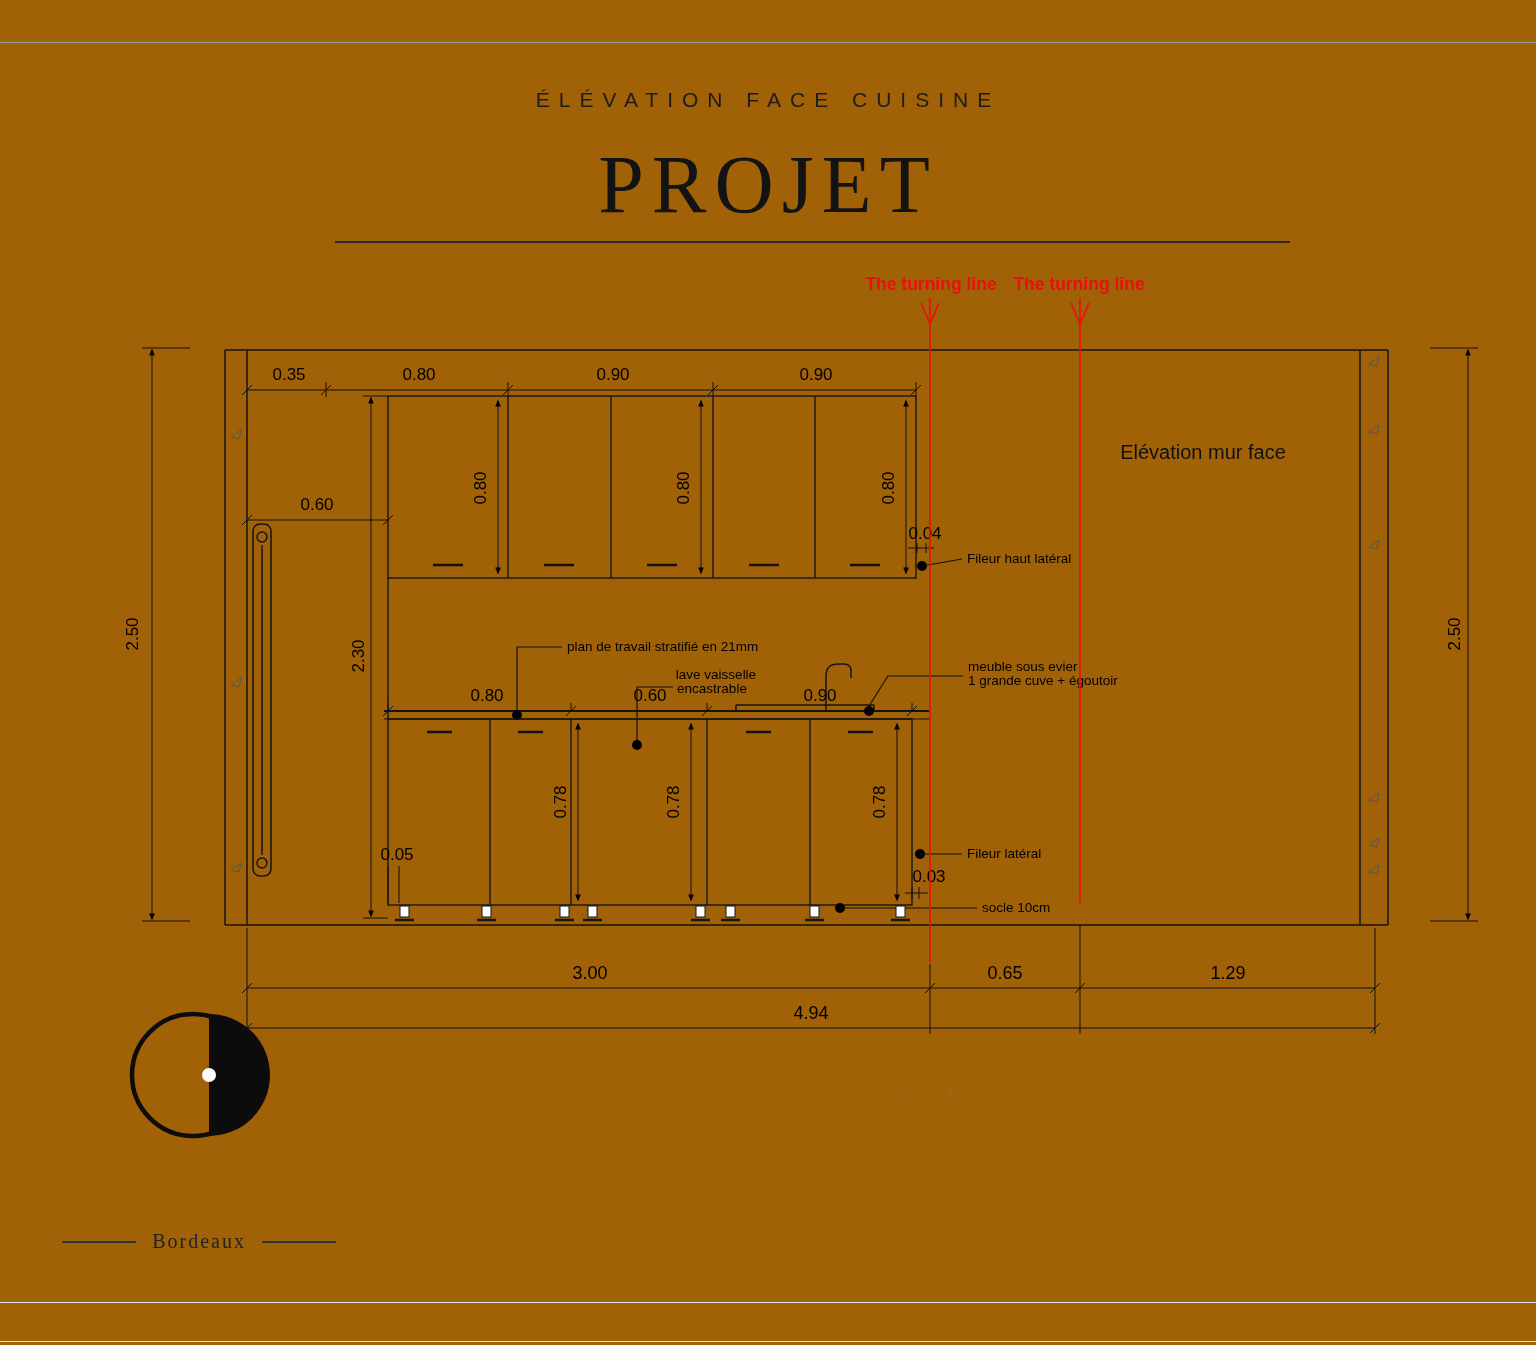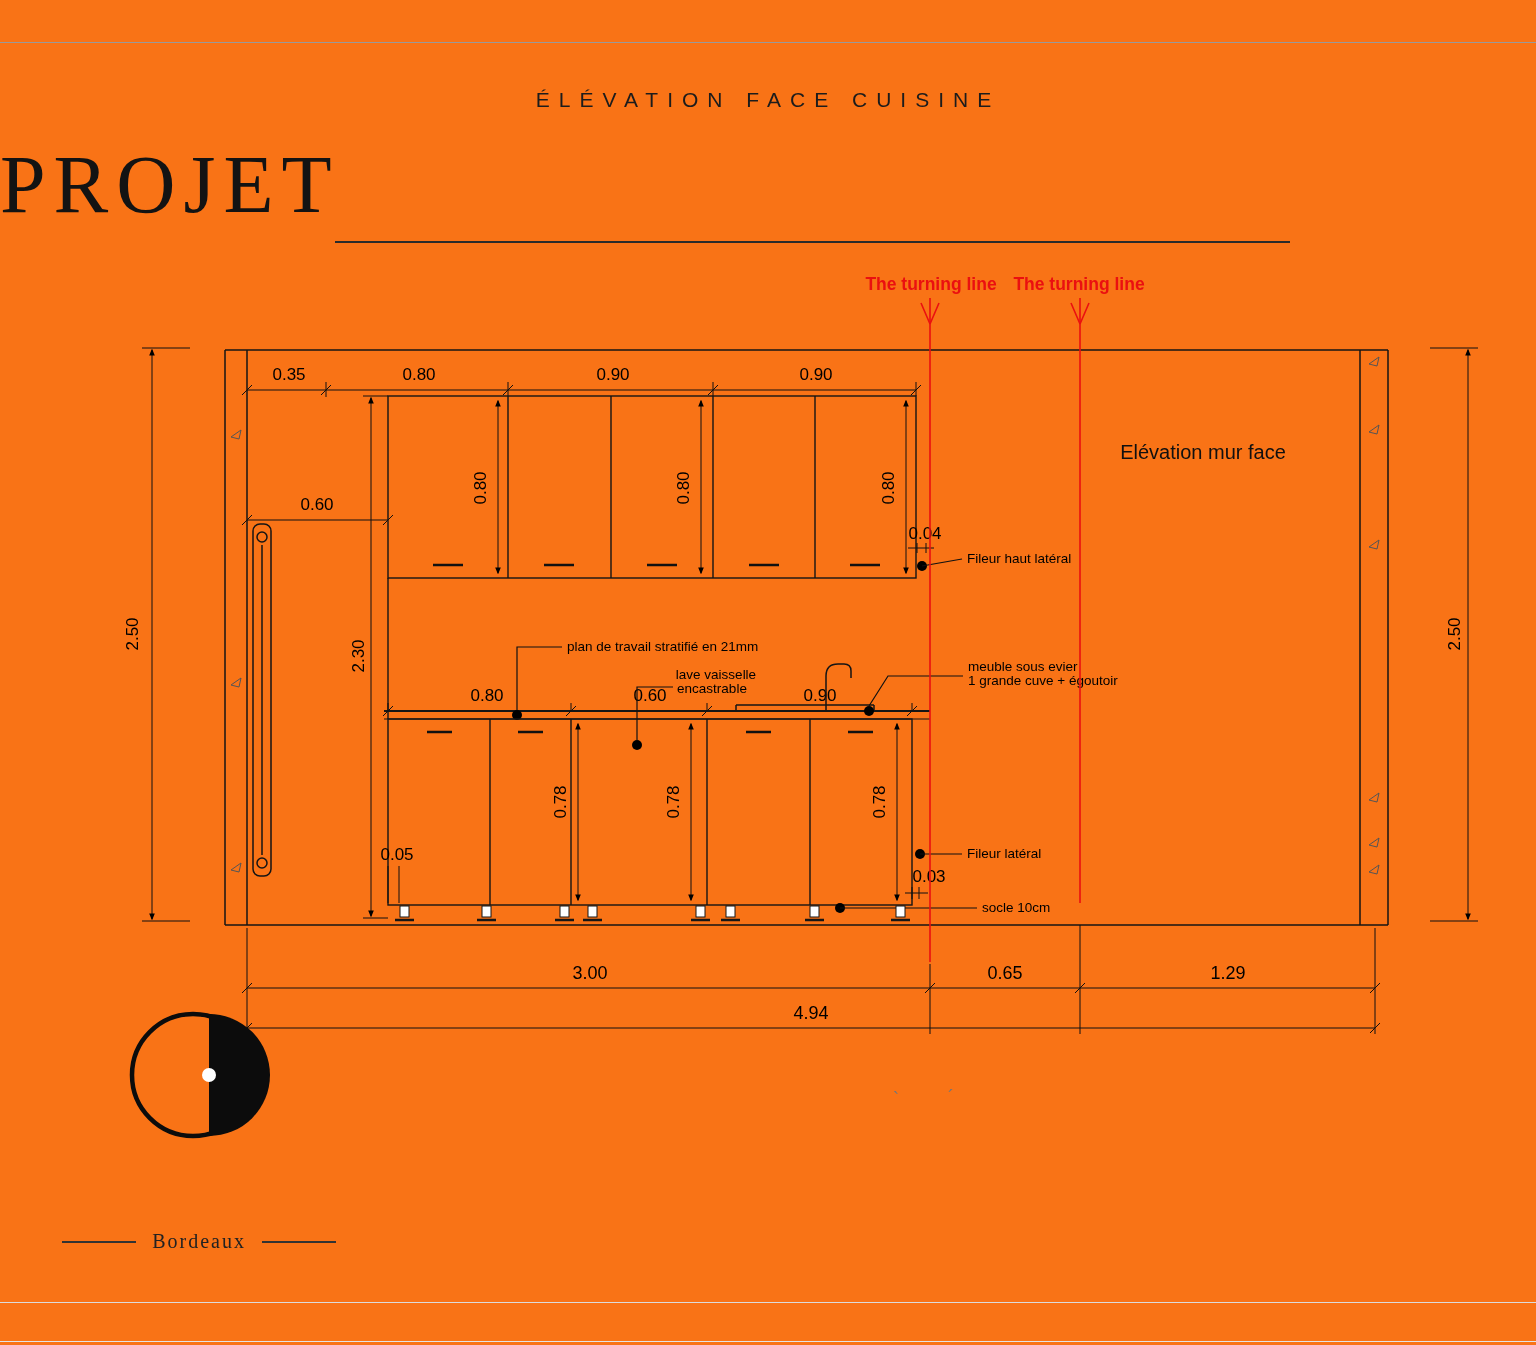--- a/index.html
+++ b/index.html
@@ -1,23 +1,23 @@
 <!DOCTYPE html>
 <html><head>
 <meta charset="utf-8">
 <style>
   *{margin:0;padding:0;box-sizing:border-box}
   html,body{background:#fff}
   body{width:1536px;height:1345px;position:relative;overflow:hidden;
        font-family:"Liberation Sans",sans-serif;color:#111}
-  .page{position:absolute;inset:0;background:#f97316}
+  .page{position:absolute;inset:0;background:#a16207}
   .rule-top{position:absolute;top:42px;left:0;width:100%;height:1px;background:#9a9a9a}
   .subtitle{position:absolute;top:88px;left:0;width:100%;text-align:center;
             font-size:21px;letter-spacing:9px;color:#1c1c1c}
-  .title{position:absolute;top:138px;left:0;width:100%;
+  .title{position:absolute;top:138px;left:0;width:100%;text-align:center;
          font-family:"Liberation Serif",serif;font-size:82px;letter-spacing:8px;
          font-weight:400;color:#131313}
   .title-rule{position:absolute;top:241px;left:335px;width:955px;height:2px;background:#2b2b2b}
   svg.drawing{position:absolute;left:0;top:0;width:1536px;height:1345px}
   svg text{font-family:"Liberation Sans",sans-serif;fill:#000}
   .dim{font-size:17px}
   .dimB{font-size:18px}
   .call{font-size:13.5px}
   .red{fill:#ea1010;font-size:17.5px;font-weight:600}
   .wallface{font-size:20px;fill:#101010}

